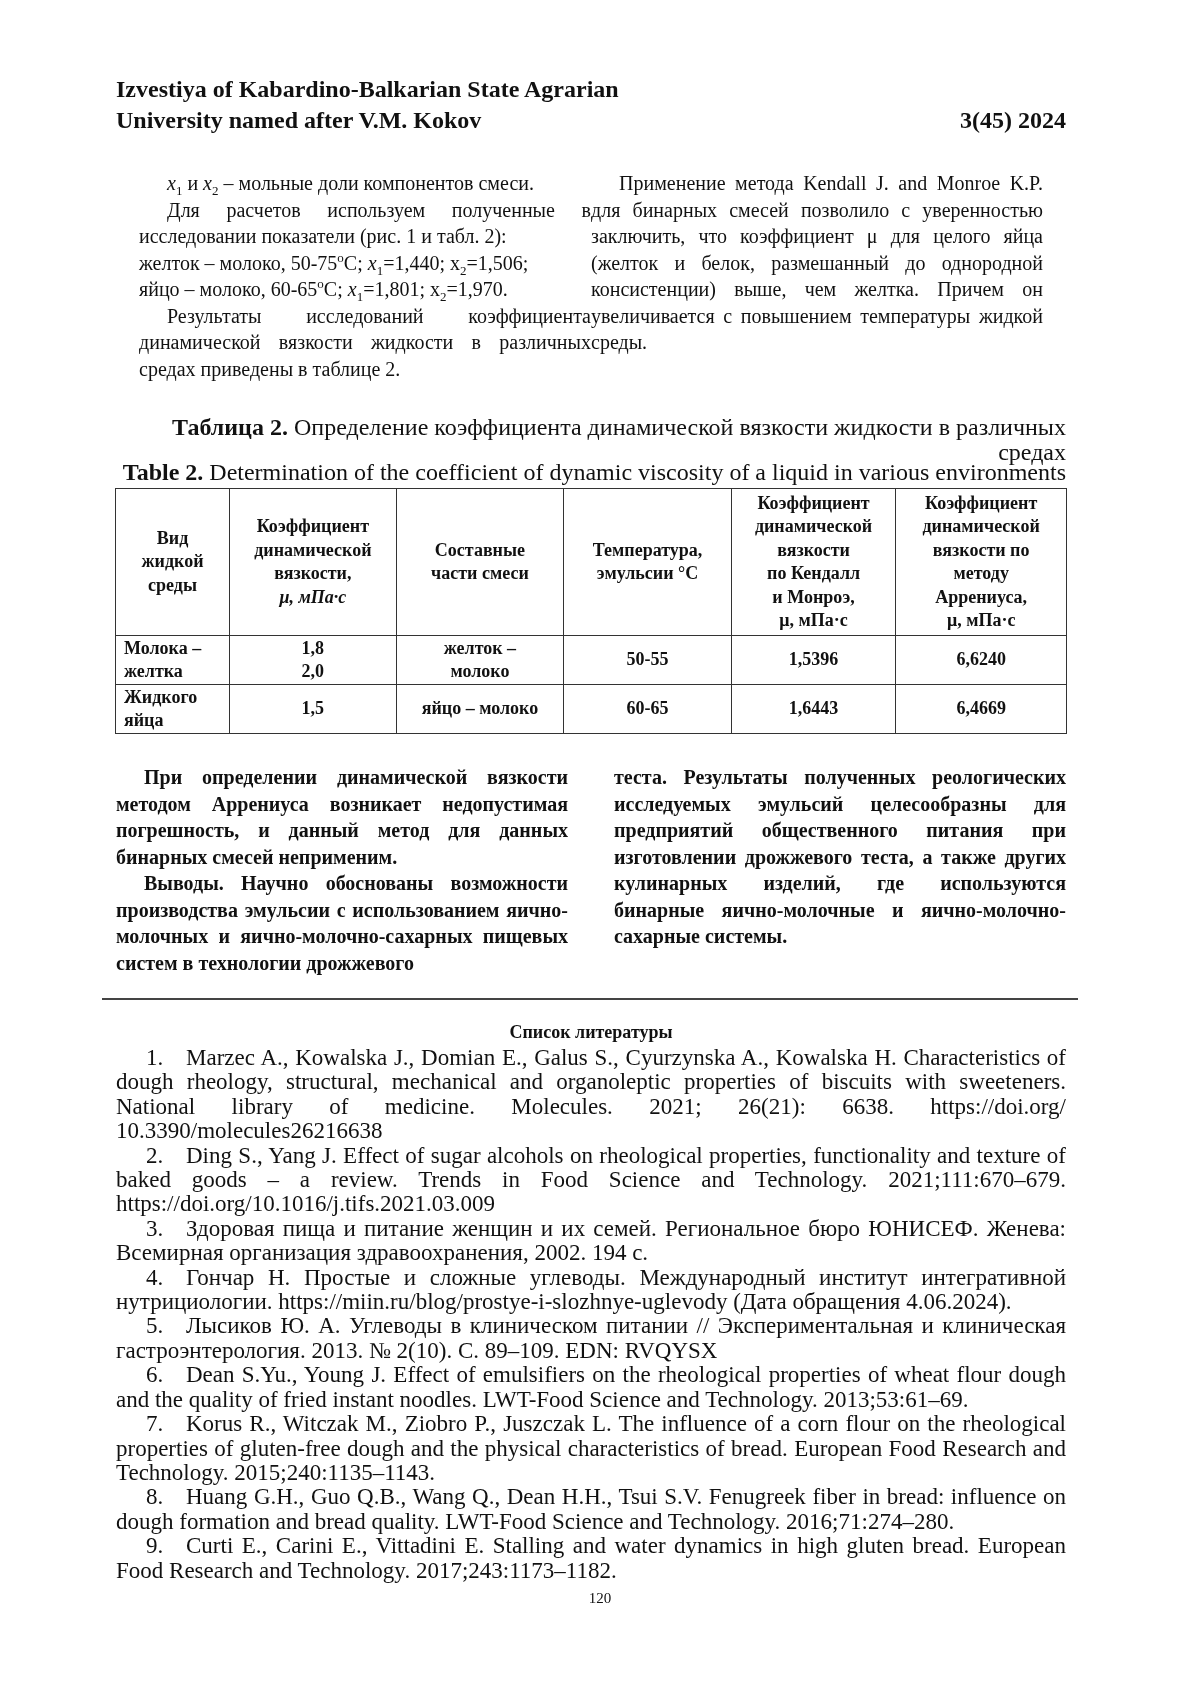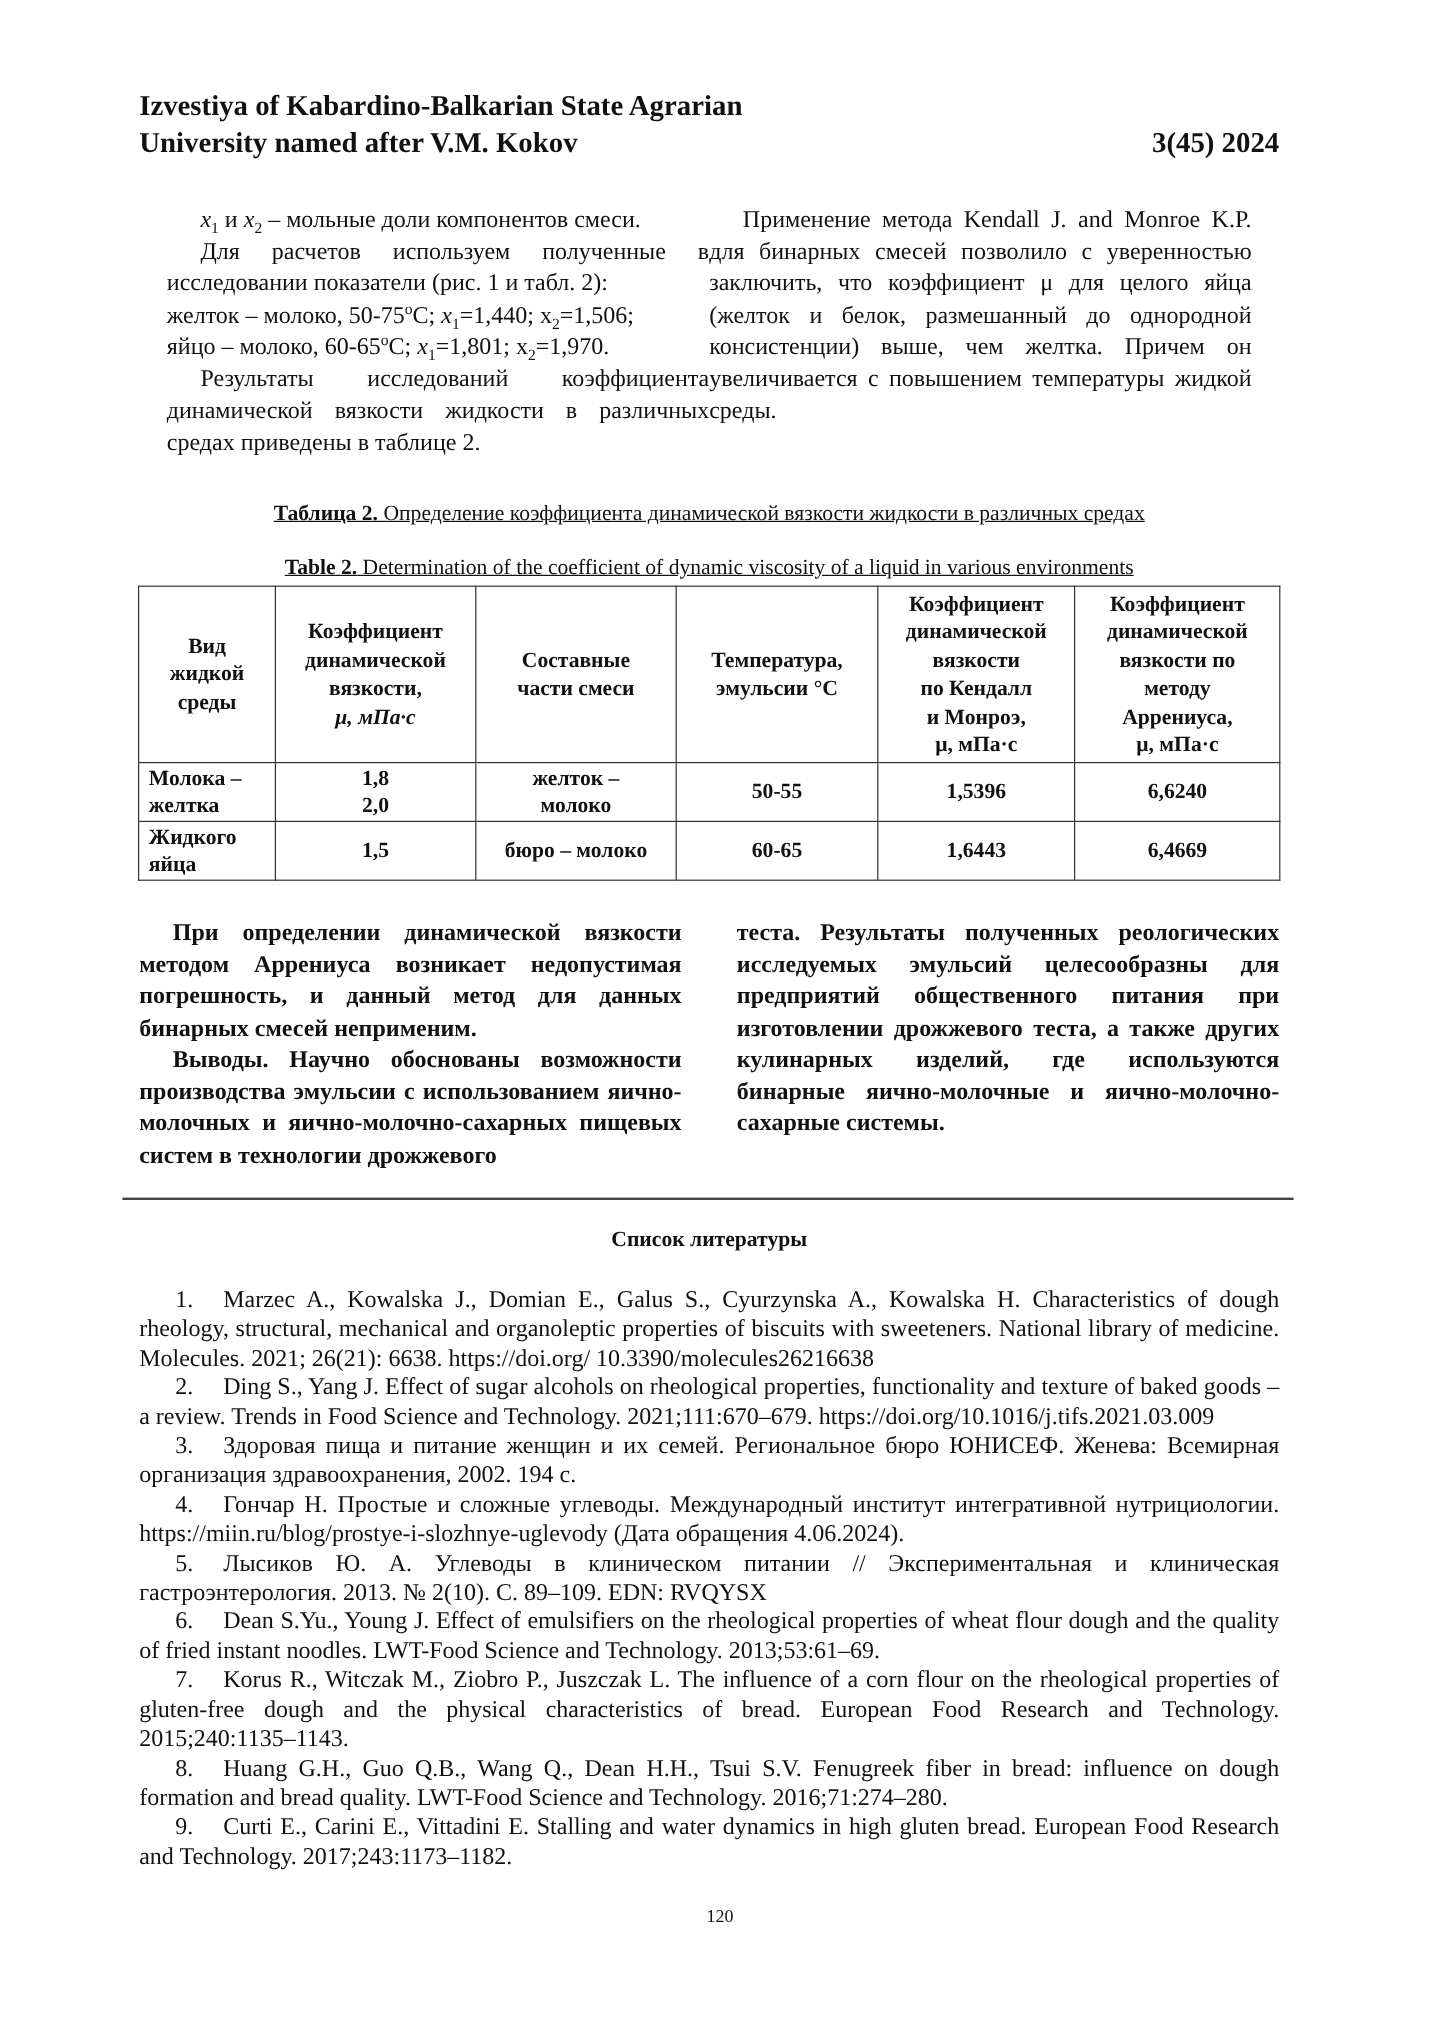--- a/index.html
+++ b/index.html
@@ -14,37 +14,37 @@
   .cols { position: absolute; left: 116px; width: 950px; display: flex; justify-content: space-between; }
   .col { width: 452px; font-size: 20px; line-height: 26.5px; text-align: justify; }
   .col p { margin: 0; text-indent: 28px; }
   .it { font-style: italic; }
   sub { font-size: 13px; line-height: 0; }
   sup { font-size: 13px; line-height: 0; }
 
   .cols1 { top: 170px; justify-content: center; }
   .cols2 { top: 764px; font-weight: bold; }
 
-  .caption { position: absolute; left: 116px; width: 950px; text-align: center; font-size: 18px; line-height: 25px; text-decoration: underline; }
+  .caption { position: absolute; left: 116px; width: 950px; text-align: right; font-size: 24px; line-height: 25px; }
   .caption b { font-weight: bold; }
   .cap1 { top: 415px; }
   .cap2 { top: 440px; margin-top: 20px; }
 
   table.t2 { position: absolute; left: 115px; top: 488px; width: 952px; border-collapse: collapse;
              font-size: 18px; line-height: 23.5px; }
   table.t2 td, table.t2 th { border: 1.5px solid #333; text-align: center; vertical-align: middle; font-weight: bold; padding: 0 20px; }
   table.t2 th { height: 146px; }
   table.t2 td { height: 48px; }
   table.t2 td.left { text-align: left; padding-left: 8px; }
 
   .rule { position: absolute; left: 102px; top: 998px; width: 976px; height: 2px; background: #444; }
 
   .refs-title { position: absolute; left: 116px; top: 1020px; width: 950px; text-align: center;
                 font-weight: bold; font-size: 18px; line-height: 24px; }
-  .refs { position: absolute; left: 116px; top: 1071px; width: 950px; font-size: 20px; line-height: 24.4px; text-align: justify; }
+  .refs { position: absolute; left: 116px; top: 1046px; width: 950px; font-size: 23px; line-height: 24.4px; text-align: justify; }
   .refs .ref { margin: 0; text-indent: 30px; }
   .refs .num { display: inline-block; width: 40px; text-indent: 0; }
 
   .pagenum { position: absolute; left: 0; width: 1200px; top: 1590px; text-align: center; font-size: 15px; }
 </style>
 </head>
 <body>
 
 <div class="page">
 
@@ -90,21 +90,21 @@
       <td class="left"><span>Молока –</span><br><span>желтка</span></td>
       <td><span>1,8</span><br><span>2,0</span></td>
       <td>желток – молоко</td>
       <td>50-55</td>
       <td>1,5396</td>
       <td>6,6240</td>
     </tr>
     <tr>
       <td class="left"><span>Жидкого</span><br><span>яйца</span></td>
       <td>1,5</td>
-      <td>бюро – молоко</td>
+      <td>яйцо – молоко</td>
       <td>60-65</td>
       <td>1,6443</td>
       <td>6,4669</td>
     </tr>
   </tbody>
     </table>
 
   <div class="cols cols2">
     <div class="col">
       <p>При определении динамической вязкости методом Аррениуса возникает недопустимая погрешность, и данный метод для данных бинарных смесей неприменим.</p>

